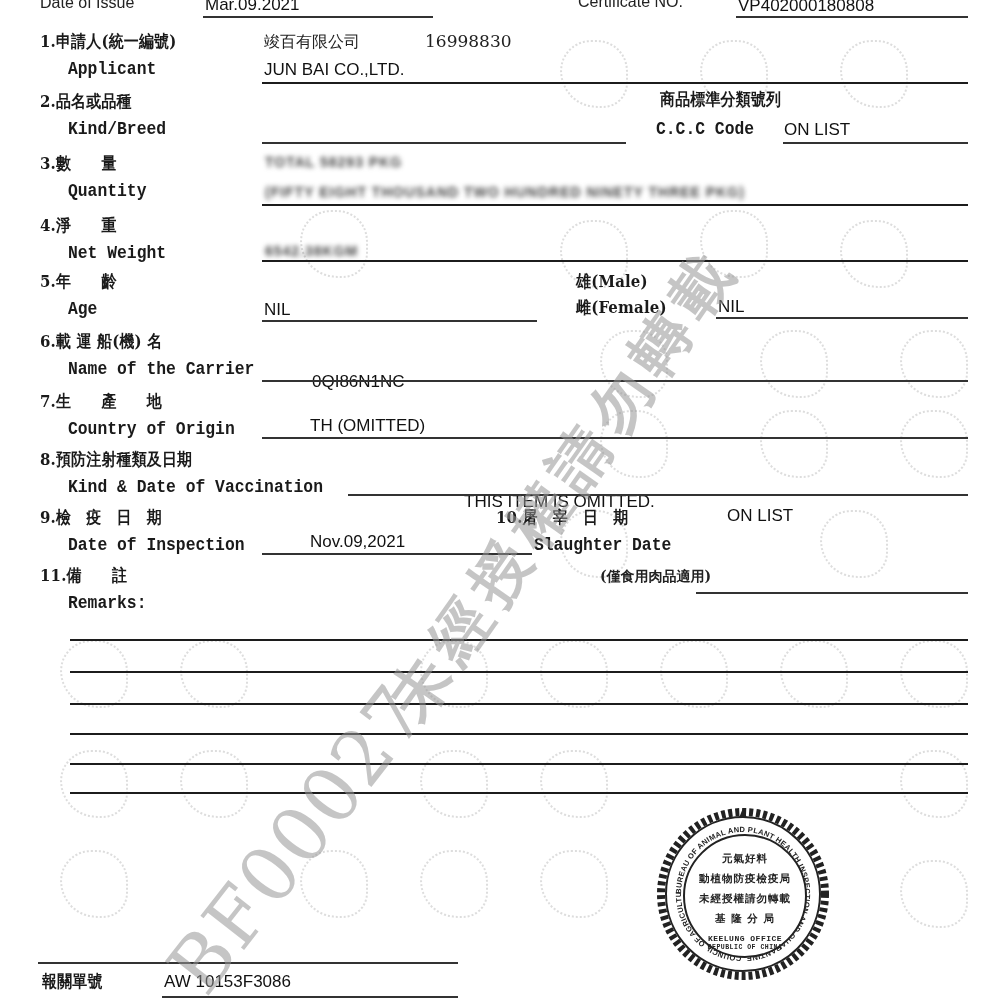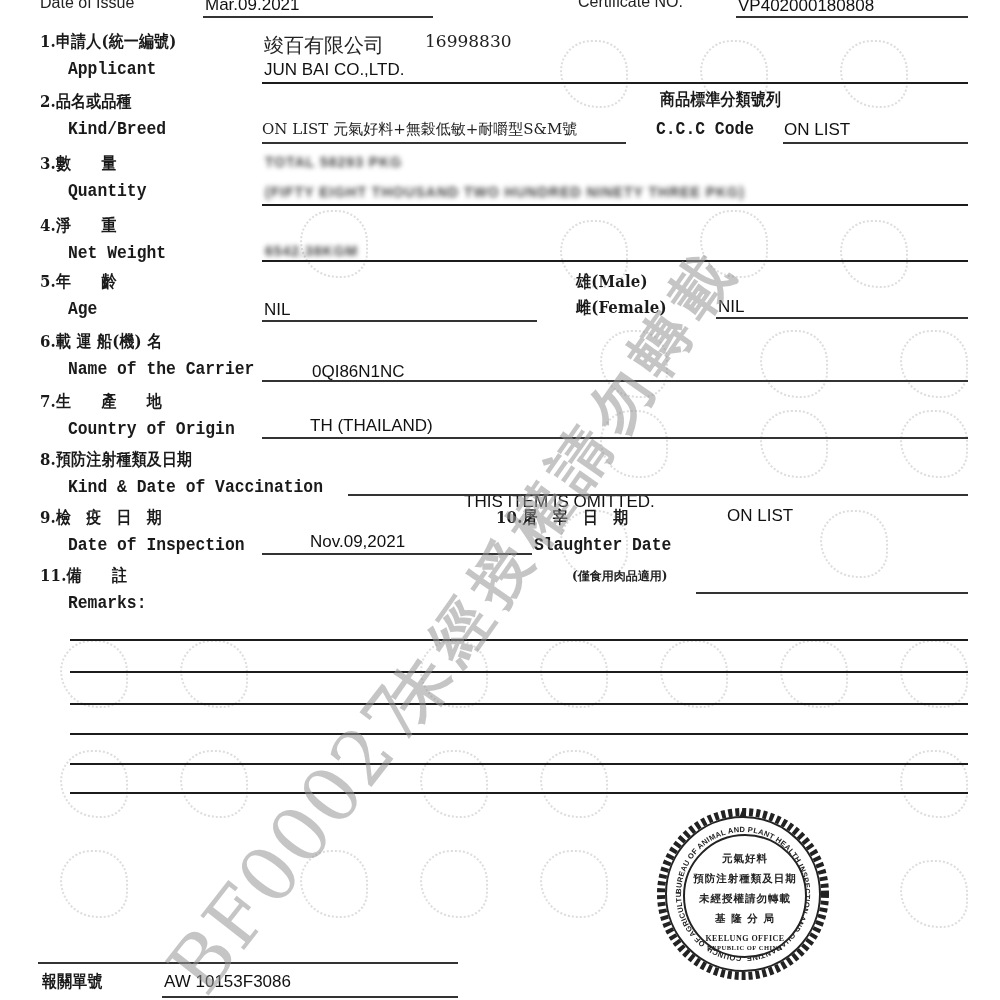--- a/index.html
+++ b/index.html
@@ -7,37 +7,37 @@
     width: 1000px; height: 1000px; overflow: hidden;
     background: #ffffff; position: relative;
     font-family: "Liberation Serif", "DejaVu Serif", serif;
     color: #111;
   }
   .doc { position: absolute; left: 0; top: 0; width: 1000px; height: 1000px; }
   .abs { position: absolute; white-space: nowrap; }
   .lbl { font-family: "DejaVu Serif", "Liberation Serif", serif; font-size: 17px; font-weight: bold; color: #1a1a1a; letter-spacing: 0.2px; transform: scaleX(0.88); transform-origin: left top; }
   .lbl-en { font-family: "Liberation Mono", "DejaVu Sans Mono", monospace; font-size: 19px; font-weight: bold; color: #1a1a1a; transform: scaleX(0.86); transform-origin: left top; }
   .val { font-family: "Liberation Sans", "DejaVu Sans", sans-serif; font-size: 17px; color: #111; }
-  .val-cn { font-family: "DejaVu Serif", serif; font-size: 20px; color: #222; }
+  .val-cn { font-family: "DejaVu Serif", serif; font-size: 16px; color: #222; }
   .hdr { font-family: "Liberation Sans", "DejaVu Sans", sans-serif; font-size: 16px; color: #222; }
   .line { position: absolute; height: 2px; background: #1c1c1c; }
   .line.thin { height: 1.5px; background: #333; }
   .blur { filter: blur(2.4px); color: #444; font-family: "Liberation Sans", sans-serif; font-size: 14px; font-weight: bold; letter-spacing: 1px; }
-  .small-note { font-family: "DejaVu Serif", serif; font-size: 12px; font-weight: bold; color: #222; }
+  .small-note { font-family: "DejaVu Serif", serif; font-size: 14px; font-weight: bold; color: #222; margin-left: 28px; }
   
   .swirl { position: absolute; width: 64px; height: 64px; border: 2px dotted #cfcfcf; border-radius: 50% 50% 40% 60%; opacity: 0.7; }
   
   .wm { position: absolute; color: rgba(150,150,150,0.55); white-space: nowrap; pointer-events: none; }
   .wm-cn { font-family: "DejaVu Serif", serif; font-size: 60px; font-weight: bold; transform: rotate(-55deg); transform-origin: left top; letter-spacing: 10px; }
   .wm-code { font-family: "DejaVu Serif", serif; font-size: 76px; transform: rotate(-52deg); transform-origin: left top; letter-spacing: 2px; }
   
   .seal { position: absolute; left: 655px; top: 806px; width: 176px; height: 176px; }
   .seal-inner { position: absolute; left: 28px; top: 28px; width: 120px; height: 120px; border: 2px solid #222; border-radius: 50%; background: #fff; }
   .seal-line { position: absolute; left: 0; width: 100%; text-align: center; font-family: "DejaVu Serif", serif; font-size: 10.5px; color: #222; font-weight: bold; letter-spacing: 1px; }
-  .seal-en { font-family: Liberation Serif, serif; font-size: 8px; letter-spacing: 0.5px; text-align: center; }
+  .seal-en { font-family: Liberation Mono, monospace; font-size: 8px; letter-spacing: 0.5px; text-align: center; }
 </style>
 </head>
 <body>
 
 <div class="doc">
 
   <div>
     <div class="swirl" style="left:560px;top:40px"></div>
     <div class="swirl" style="left:700px;top:40px"></div>
     <div class="swirl" style="left:840px;top:40px"></div>
@@ -82,21 +82,20 @@
   <div class="abs lbl" style="left:40px;top:30px">1.申請人(統一編號)</div>
   <div class="abs val-cn" style="left:264px;top:32px">竣百有限公司</div>
   <div class="abs val-cn" style="left:425px;top:31px;font-size:17px">16998830</div>
   <div class="abs lbl-en" style="left:68px;top:58px">Applicant</div>
   <div class="abs val" style="left:264px;top:60px">JUN BAI CO.,LTD.</div>
   <div class="line" style="left:262px;top:82px;width:706px"></div>
 
   <div class="abs lbl" style="left:40px;top:90px">2.品名或品種</div>
   <div class="abs lbl" style="left:660px;top:88px">商品標準分類號列</div>
   <div class="abs lbl-en" style="left:68px;top:118px">Kind/Breed</div>
-  <div class="abs val-cn" style="left:262px;top:120px;font-size:15px">ON LIST 元氣好料+無穀低敏+耐嚼型S&amp;M號</div>
   <div class="line thin" style="left:262px;top:142px;width:364px"></div>
   <div class="abs lbl-en" style="left:656px;top:118px">C.C.C Code</div>
   <div class="abs val" style="left:784px;top:120px">ON LIST</div>
   <div class="line thin" style="left:783px;top:142px;width:185px"></div>
 
   <div class="abs lbl" style="left:40px;top:152px">3.數　　量</div>
   <div class="abs blur" style="left:265px;top:154px">TOTAL 58293 PKG</div>
   <div class="abs lbl-en" style="left:68px;top:180px">Quantity</div>
   <div class="abs blur" style="left:265px;top:184px">(FIFTY EIGHT THOUSAND TWO HUNDRED NINETY THREE PKG)</div>
   <div class="line" style="left:262px;top:204px;width:706px"></div>
@@ -110,26 +109,26 @@
   <div class="abs lbl" style="left:576px;top:270px">雄(Male)</div>
   <div class="abs lbl-en" style="left:68px;top:298px">Age</div>
   <div class="abs val" style="left:264px;top:300px">NIL</div>
   <div class="line thin" style="left:262px;top:320px;width:275px"></div>
   <div class="abs lbl" style="left:576px;top:296px">雌(Female)</div>
   <div class="abs val" style="left:718px;top:297px">NIL</div>
   <div class="line thin" style="left:716px;top:317px;width:252px"></div>
 
   <div class="abs lbl" style="left:40px;top:330px">6.載 運 船(機) 名</div>
   <div class="abs lbl-en" style="left:68px;top:358px">Name of the Carrier</div>
-  <div class="abs val" style="left:312px;top:362px">0QI86N1NC</div>
+  <div class="abs val" style="left:312px;top:372px">0QI86N1NC</div>
   <div class="line thin" style="left:262px;top:380px;width:706px"></div>
 
   <div class="abs lbl" style="left:40px;top:390px">7.生　　產　　地</div>
   <div class="abs lbl-en" style="left:68px;top:418px">Country of Origin</div>
-  <div class="abs val" style="left:310px;top:416px">TH (THAILAND)</div>
+  <div class="abs val" style="left:310px;top:416px">TH (OMITTED)</div>
   <div class="line thin" style="left:262px;top:437px;width:706px"></div>
 
   <div class="abs lbl" style="left:40px;top:448px">8.預防注射種類及日期</div>
   <div class="abs lbl-en" style="left:68px;top:476px">Kind &amp; Date of Vaccination</div>
   <div class="abs val" style="left:464px;top:492px">THIS ITEM IS OMITTED.</div>
   <div class="line thin" style="left:348px;top:494px;width:620px"></div>
 
   <div class="abs lbl" style="left:40px;top:506px">9.檢　疫　日　期</div>
   <div class="abs lbl" style="left:496px;top:506px">10.屠　宰　日　期</div>
   <div class="abs val" style="left:727px;top:506px">ON LIST</div>
@@ -158,21 +157,21 @@
         <polygon points="88,2 92,12 84,12" transform="rotate(0 88 88)"></polygon>
       </g>
       <circle cx="88" cy="88" r="82" fill="none" stroke="#222" stroke-width="8" stroke-dasharray="4 3"></circle>
       <circle cx="88" cy="88" r="77" fill="#fff" stroke="#222" stroke-width="2"></circle>
       <text font-family="Liberation Sans, sans-serif" font-size="7.5" font-weight="bold" fill="#222" letter-spacing="0.3">
         <textPath href="#ringPath">BUREAU OF ANIMAL AND PLANT HEALTH INSPECTION AND QUARANTINE, COUNCIL OF AGRICULTURE, EXECUTIVE YUAN</textPath>
       </text>
     </svg>
     <div class="seal-inner">
       <div class="seal-line" style="top:16px">元氣好料</div>
-      <div class="seal-line" style="top:36px">預防注射種類及日期</div>
+      <div class="seal-line" style="top:36px">動植物防疫檢疫局</div>
       <div class="seal-line" style="top:56px">未經授權請勿轉載</div>
       <div class="seal-line" style="top:76px">基 隆 分 局</div>
       <div class="seal-line seal-en" style="top:98px">KEELUNG OFFICE</div>
       <div class="seal-line seal-en" style="top:108px;font-size:6.5px">REPUBLIC OF CHINA</div>
     </div>
   </div>
 
   <div class="line thin" style="left:38px;top:962px;width:420px"></div>
   <div class="abs lbl" style="left:42px;top:970px">報關單號</div>
   <div class="abs val" style="left:164px;top:972px">AW 10153F3086</div>

